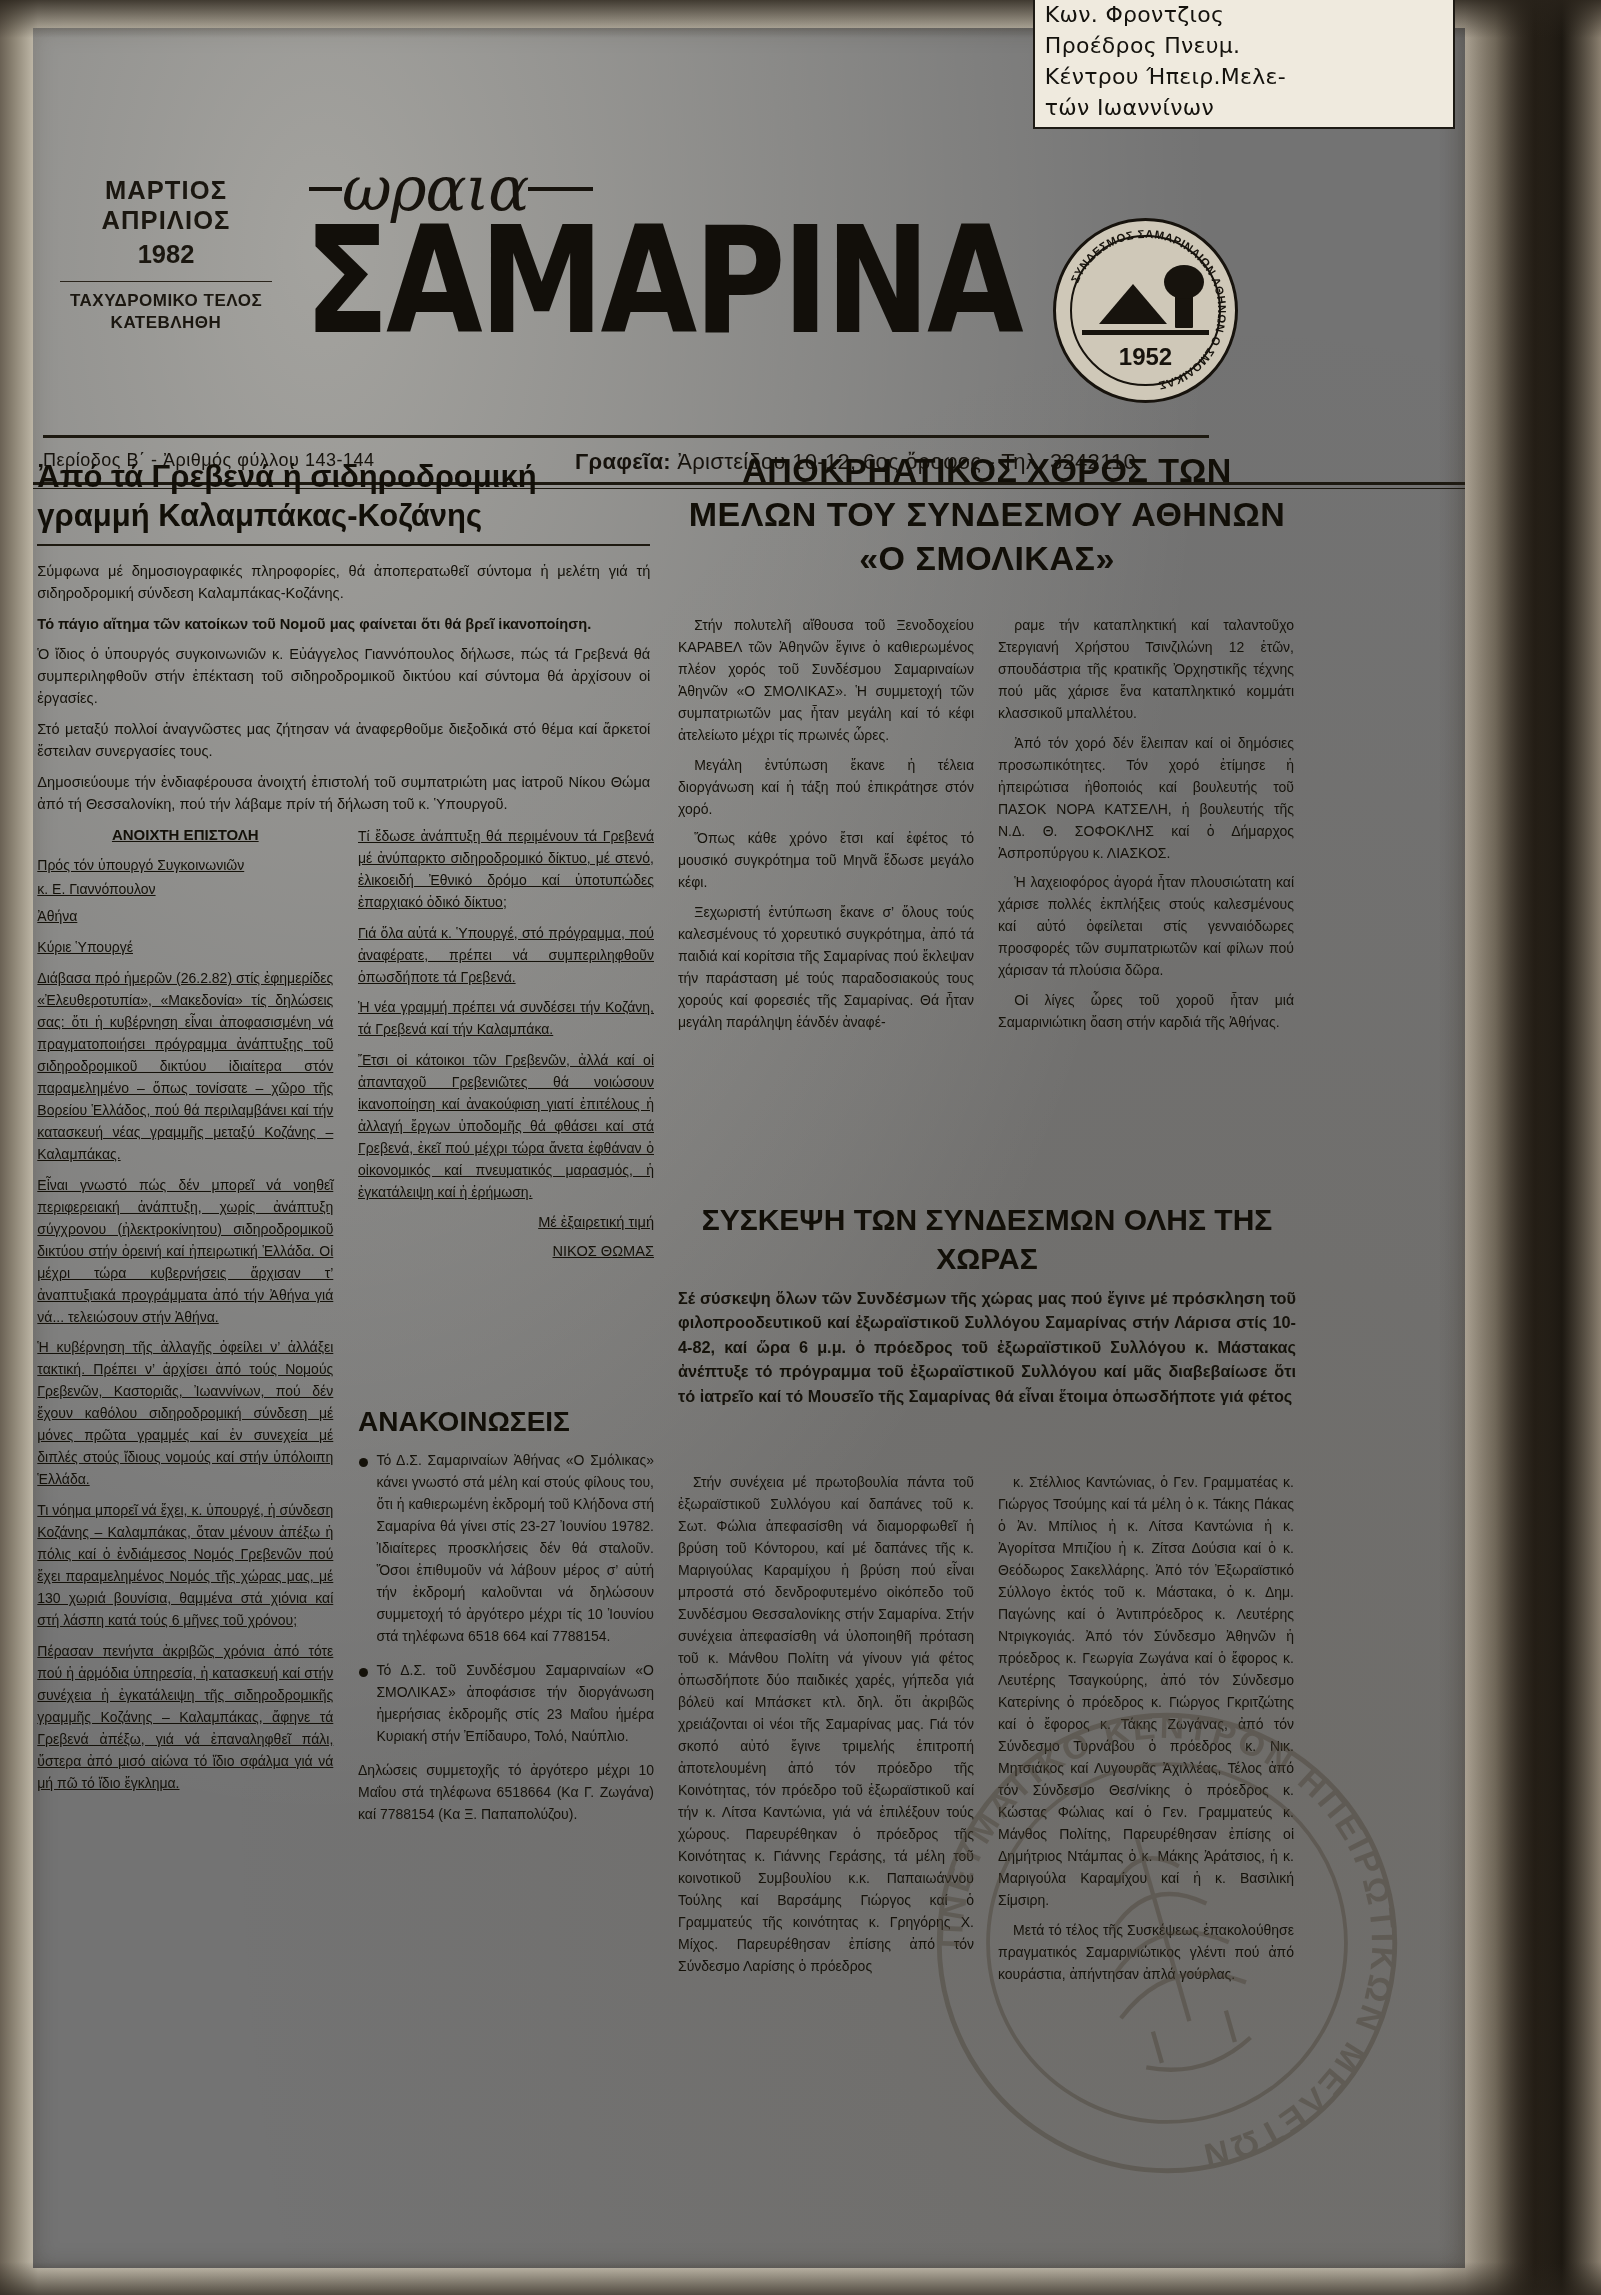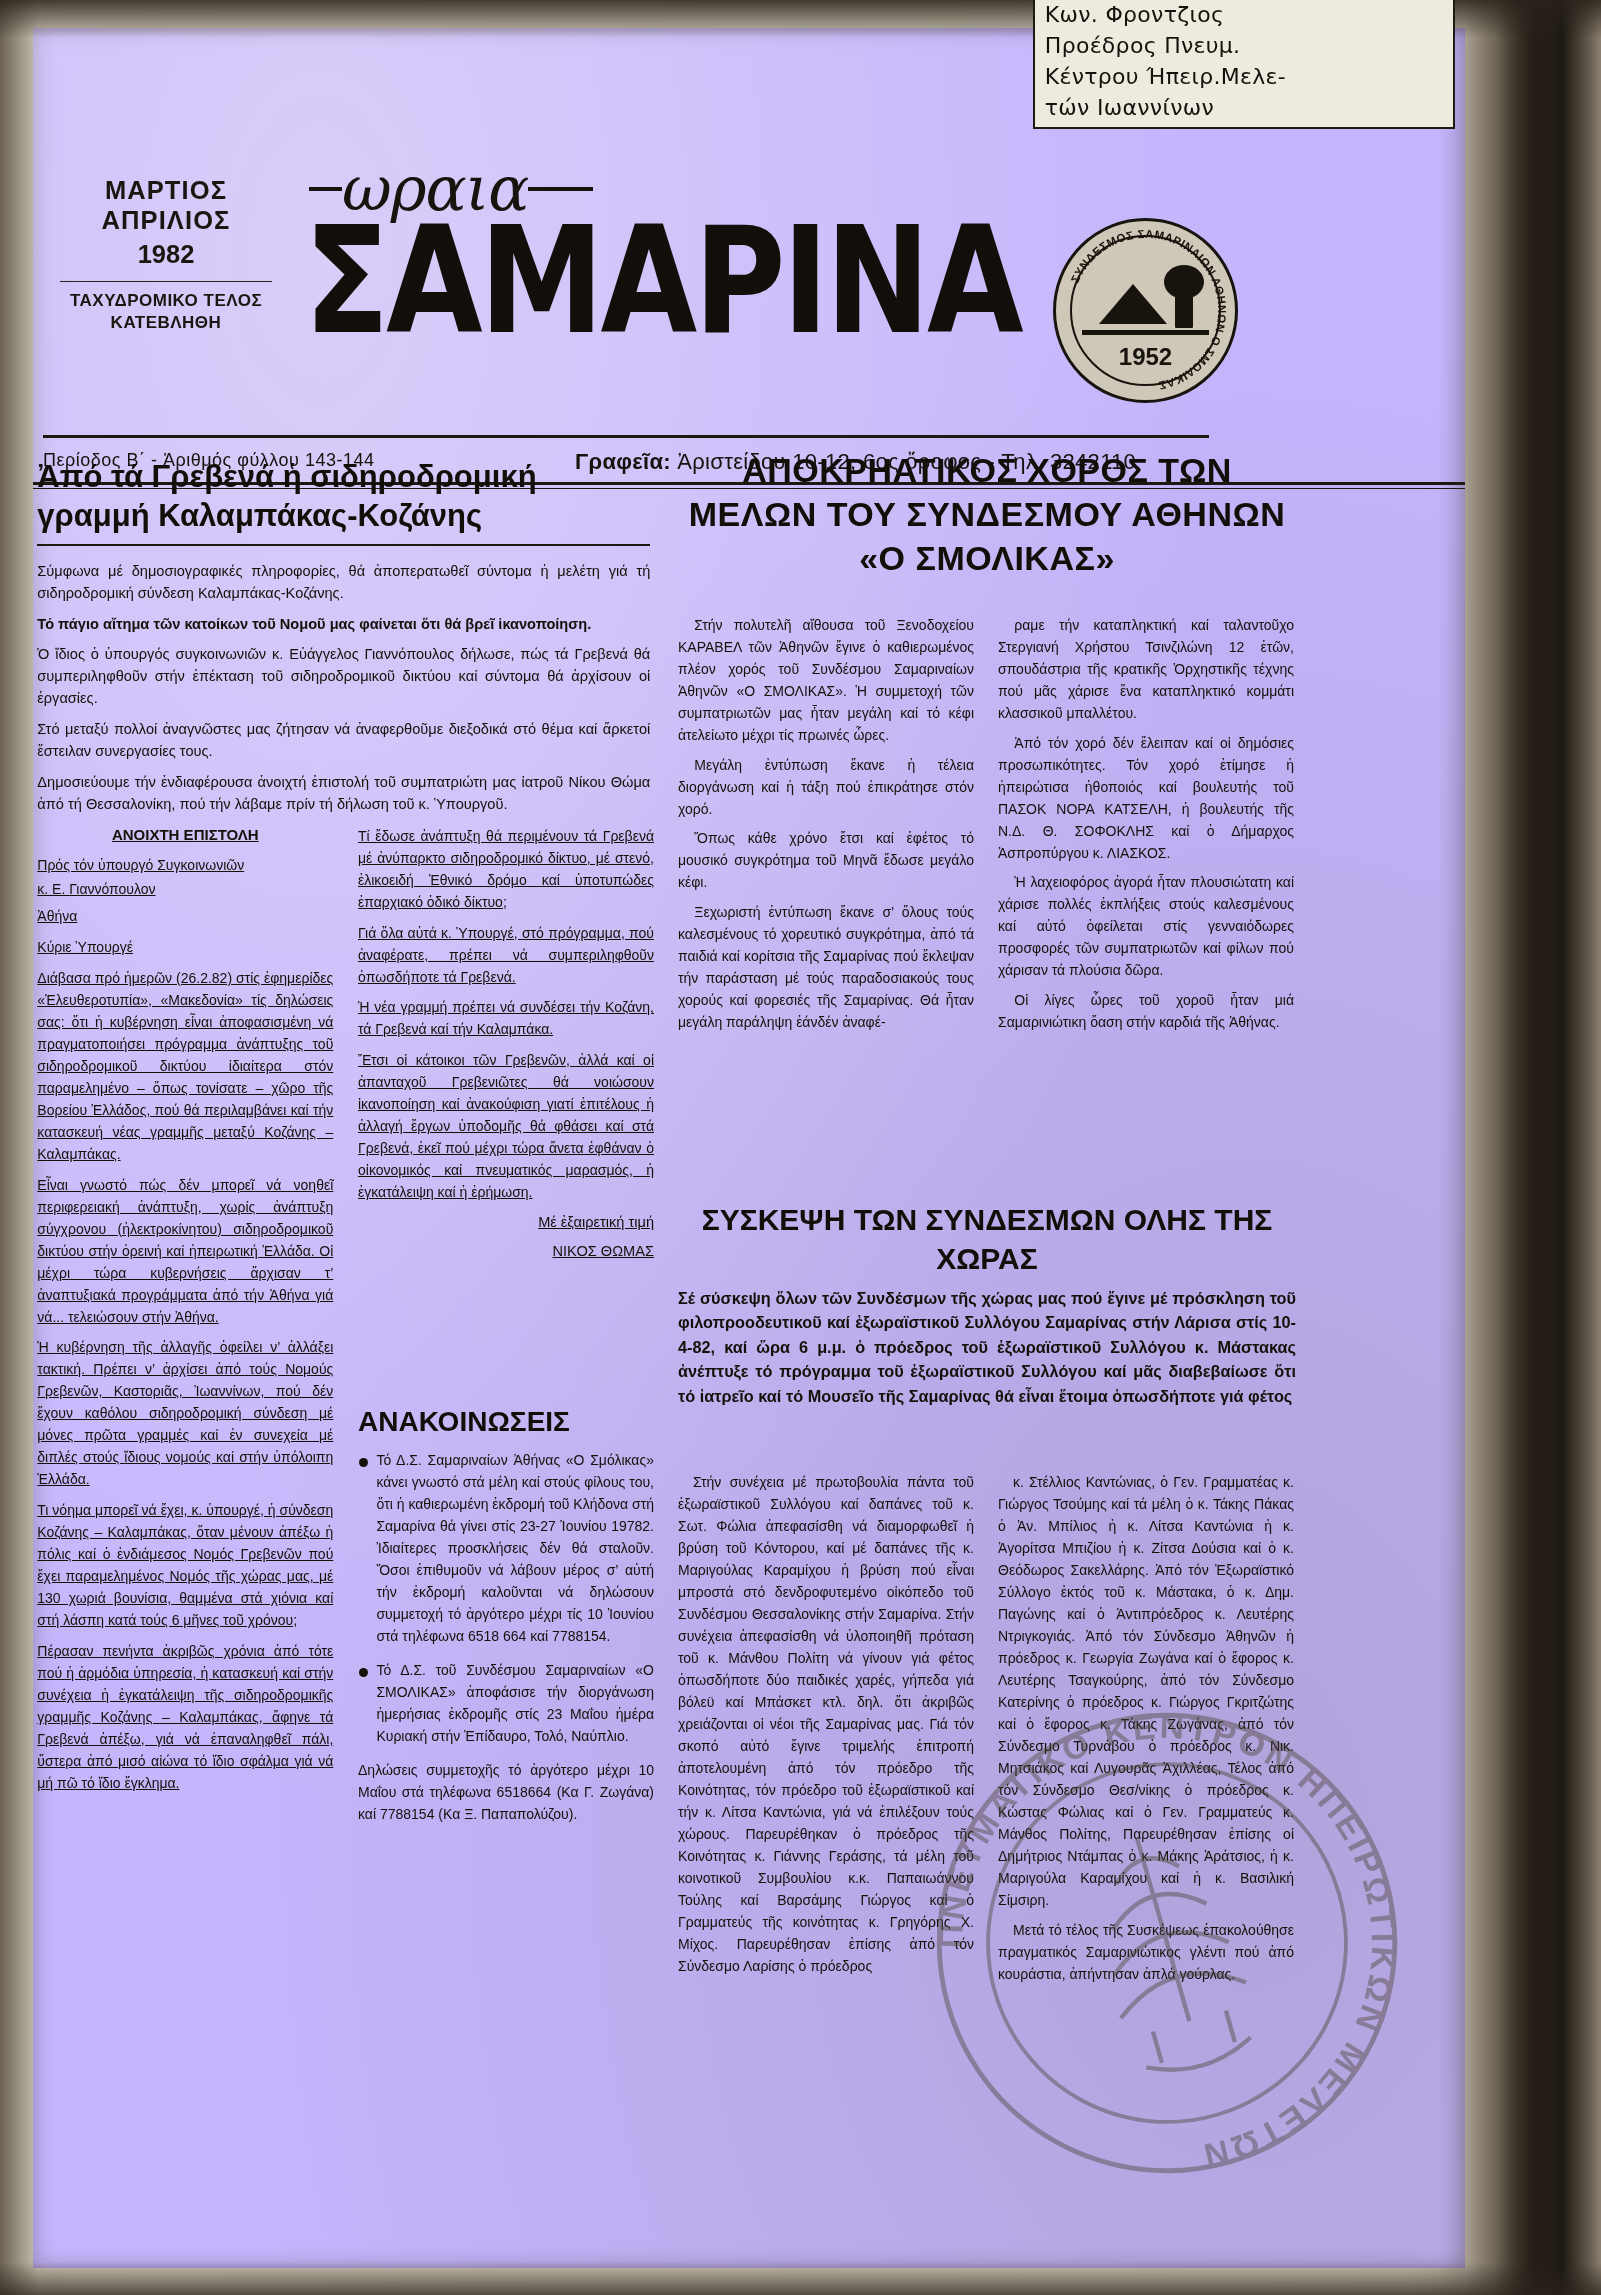--- a/index.html
+++ b/index.html
@@ -25,21 +25,21 @@
     position:absolute;left:0;top:0;width:1601px;height:38px;
     background:linear-gradient(180deg,rgba(40,34,26,.85),rgba(40,34,26,0));
   }
   #bottomshadow{
     position:absolute;left:0;bottom:0;width:1601px;height:33px;
     background:linear-gradient(0deg,rgba(40,34,26,.75),rgba(40,34,26,0));
   }
   
   #paper{
     position:absolute;left:33px;top:28px;width:1432px;height:2240px;
-    background:#c4b5fd;
+    background:#737373;
     box-shadow:0 0 22px rgba(40,34,26,.35) inset;
   }
   #paper:before{
     content:"";position:absolute;inset:0;
     background:
        radial-gradient(ellipse at 20% 10%, rgba(255,252,240,.35), rgba(255,252,240,0) 55%),
        radial-gradient(ellipse at 85% 80%, rgba(90,80,62,.18), rgba(90,80,62,0) 60%);
     pointer-events:none;
   }
   .content{position:absolute;left:0;top:0;width:1432px;height:2240px;}

